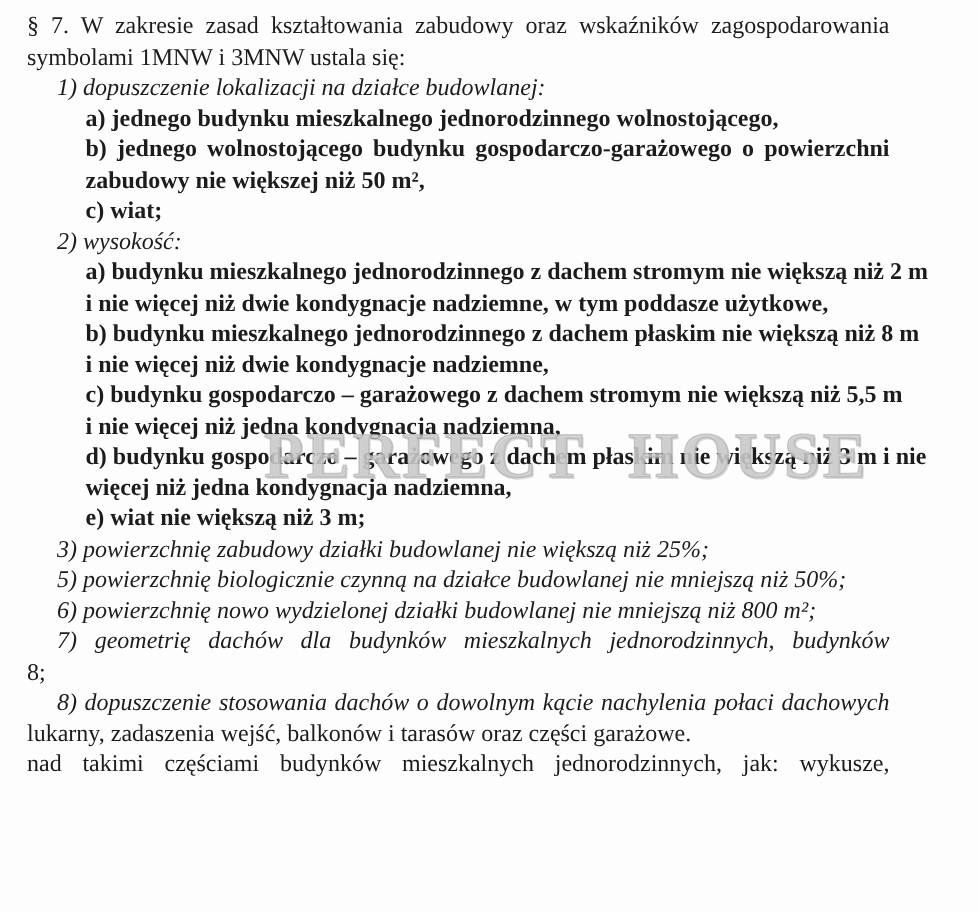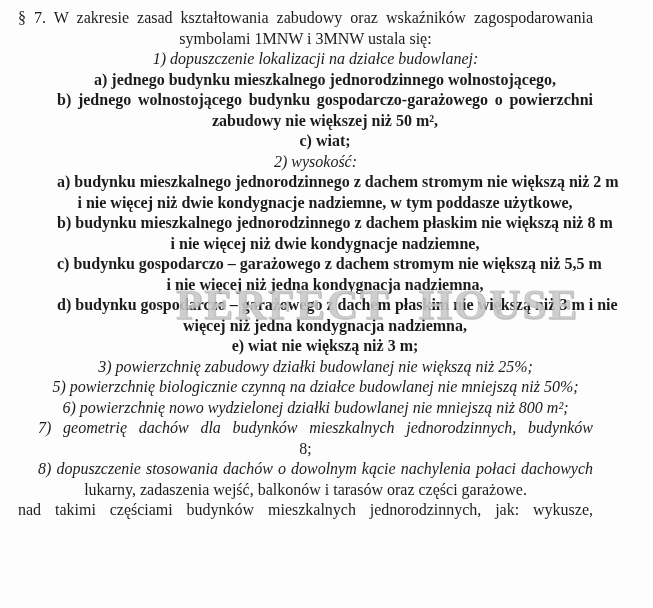--- a/index.html
+++ b/index.html
@@ -17,21 +17,21 @@
     font-family: "Liberation Serif", "DejaVu Serif", serif;
     font-size: 16px;
     color: #1c1c1c;
     padding: 8px 60px 0 18px;
   }
   .doc-body { width: 575px; }
   .block { margin: 0; }
   .line {
     line-height: 20.5px;
     white-space: nowrap;
-    text-align: center;
+    text-align: left;
   }
   
   .line.j {
     white-space: nowrap;
     text-align: justify;
     text-align-last: justify;
     text-justify: inter-word;
   }
   
   .block.item .line.first { padding-left: 20px; font-style: italic; }

